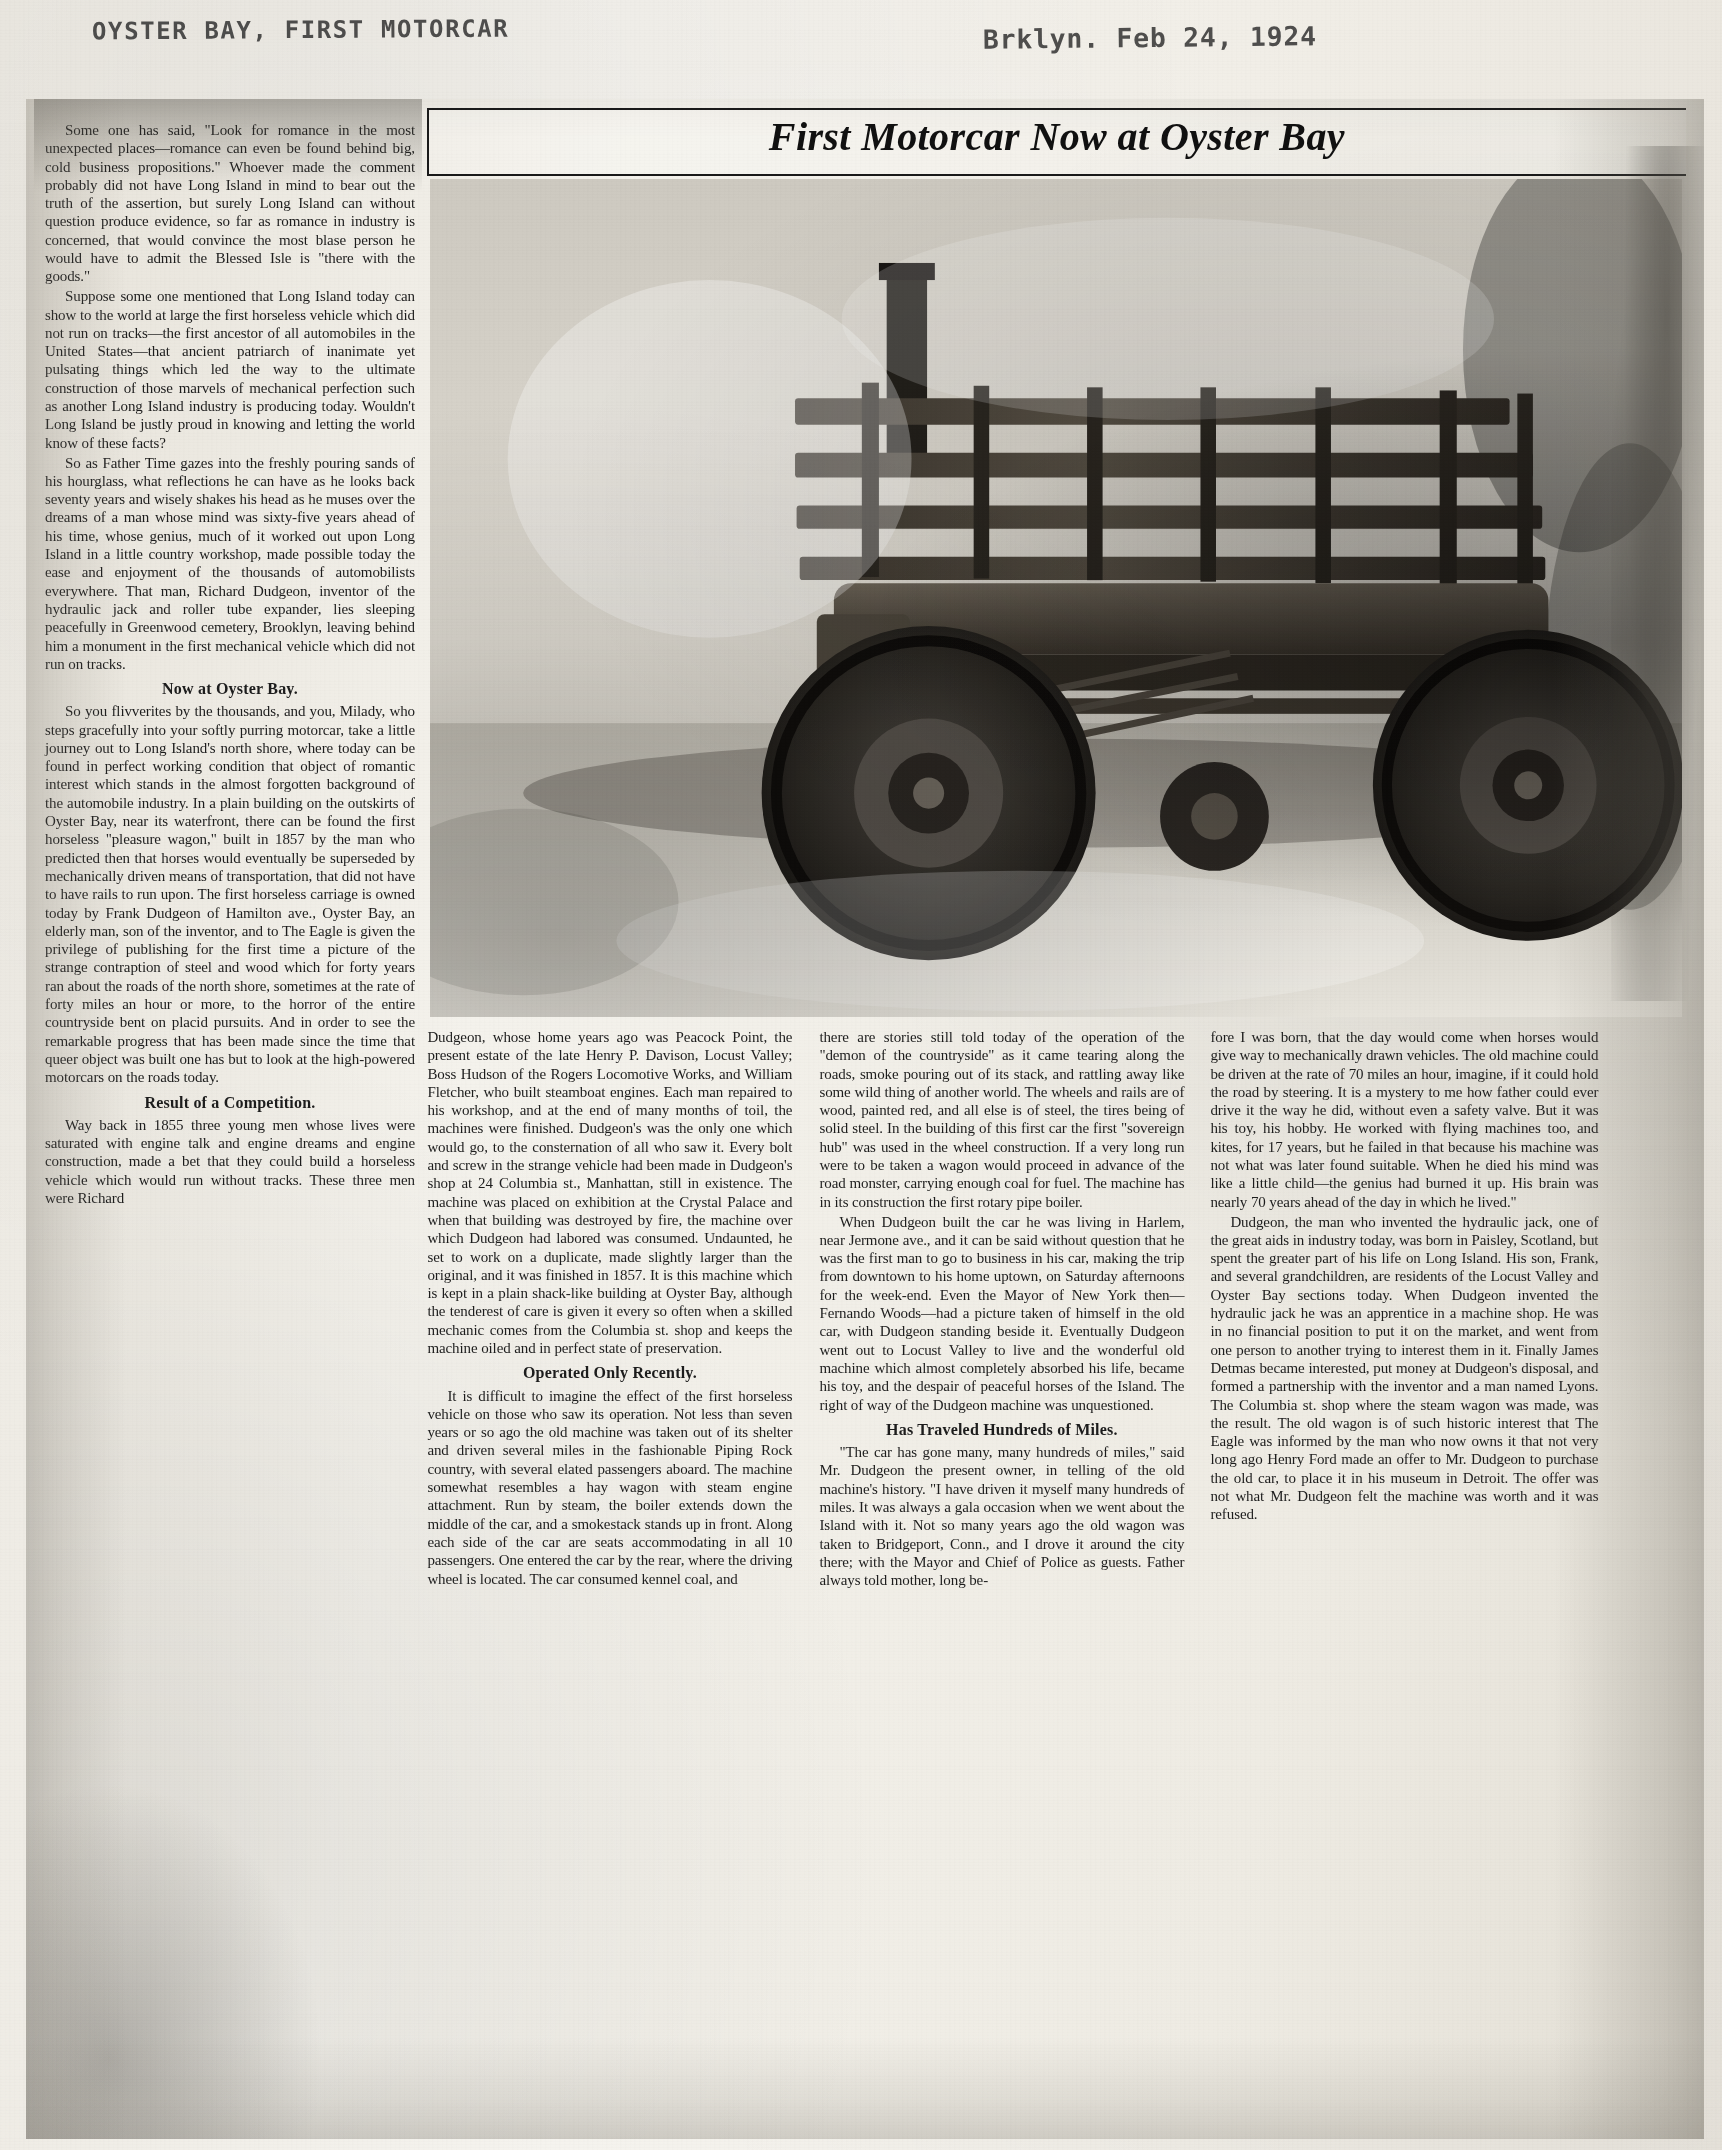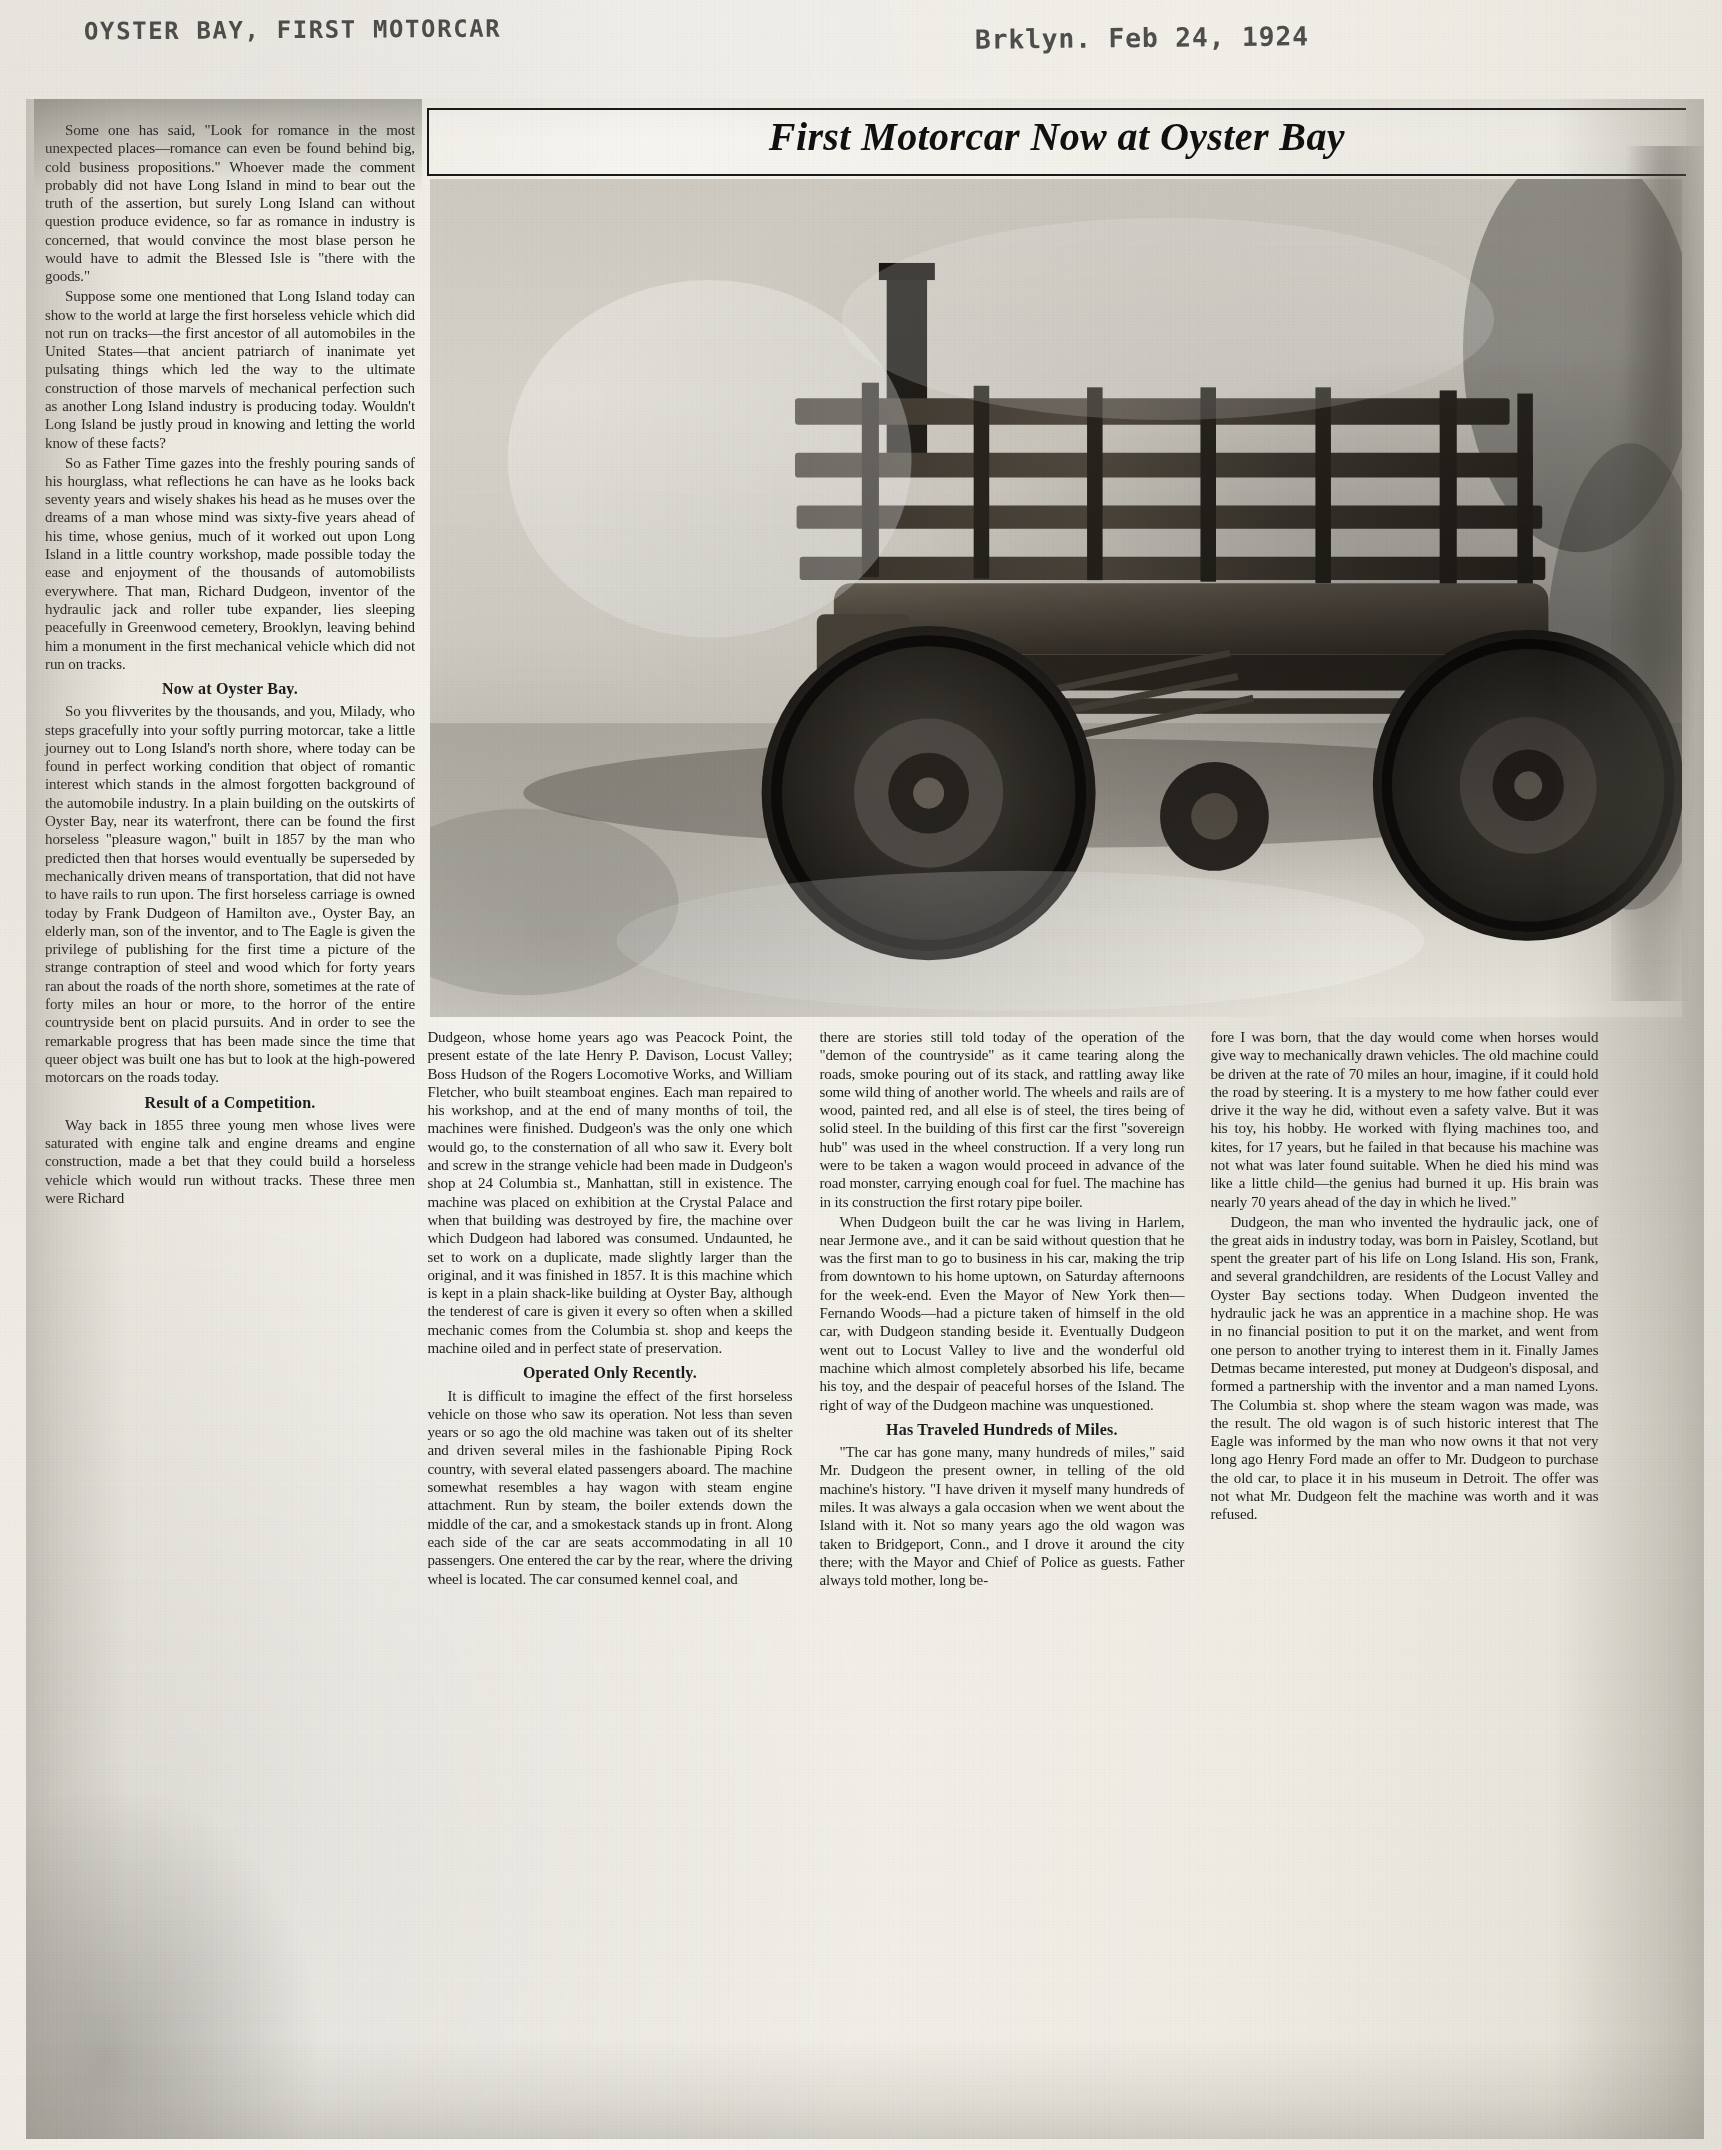--- a/index.html
+++ b/index.html
@@ -35,21 +35,21 @@
     pointer-events: none;
     opacity: .30;
     background-image:
       repeating-linear-gradient(0deg, rgba(0,0,0,0.035) 0px, rgba(0,0,0,0) 1.6px, rgba(0,0,0,0) 3.1px),
       repeating-linear-gradient(90deg, rgba(0,0,0,0.03) 0px, rgba(0,0,0,0) 2.3px, rgba(0,0,0,0) 4.7px);
   }
 
   
   #hand-header {
     position: absolute;
-    top: 0; left: 0; right: 0;
+    top: 0; left: 8px; right: 0;
     height: 84px;
   }
   .hand {
     font-family: "DejaVu Sans Mono", monospace;
     color: #2c2c2c;
     letter-spacing: 1.6px;
     font-weight: 700;
     opacity: .82;
   }
   #hand-left {

